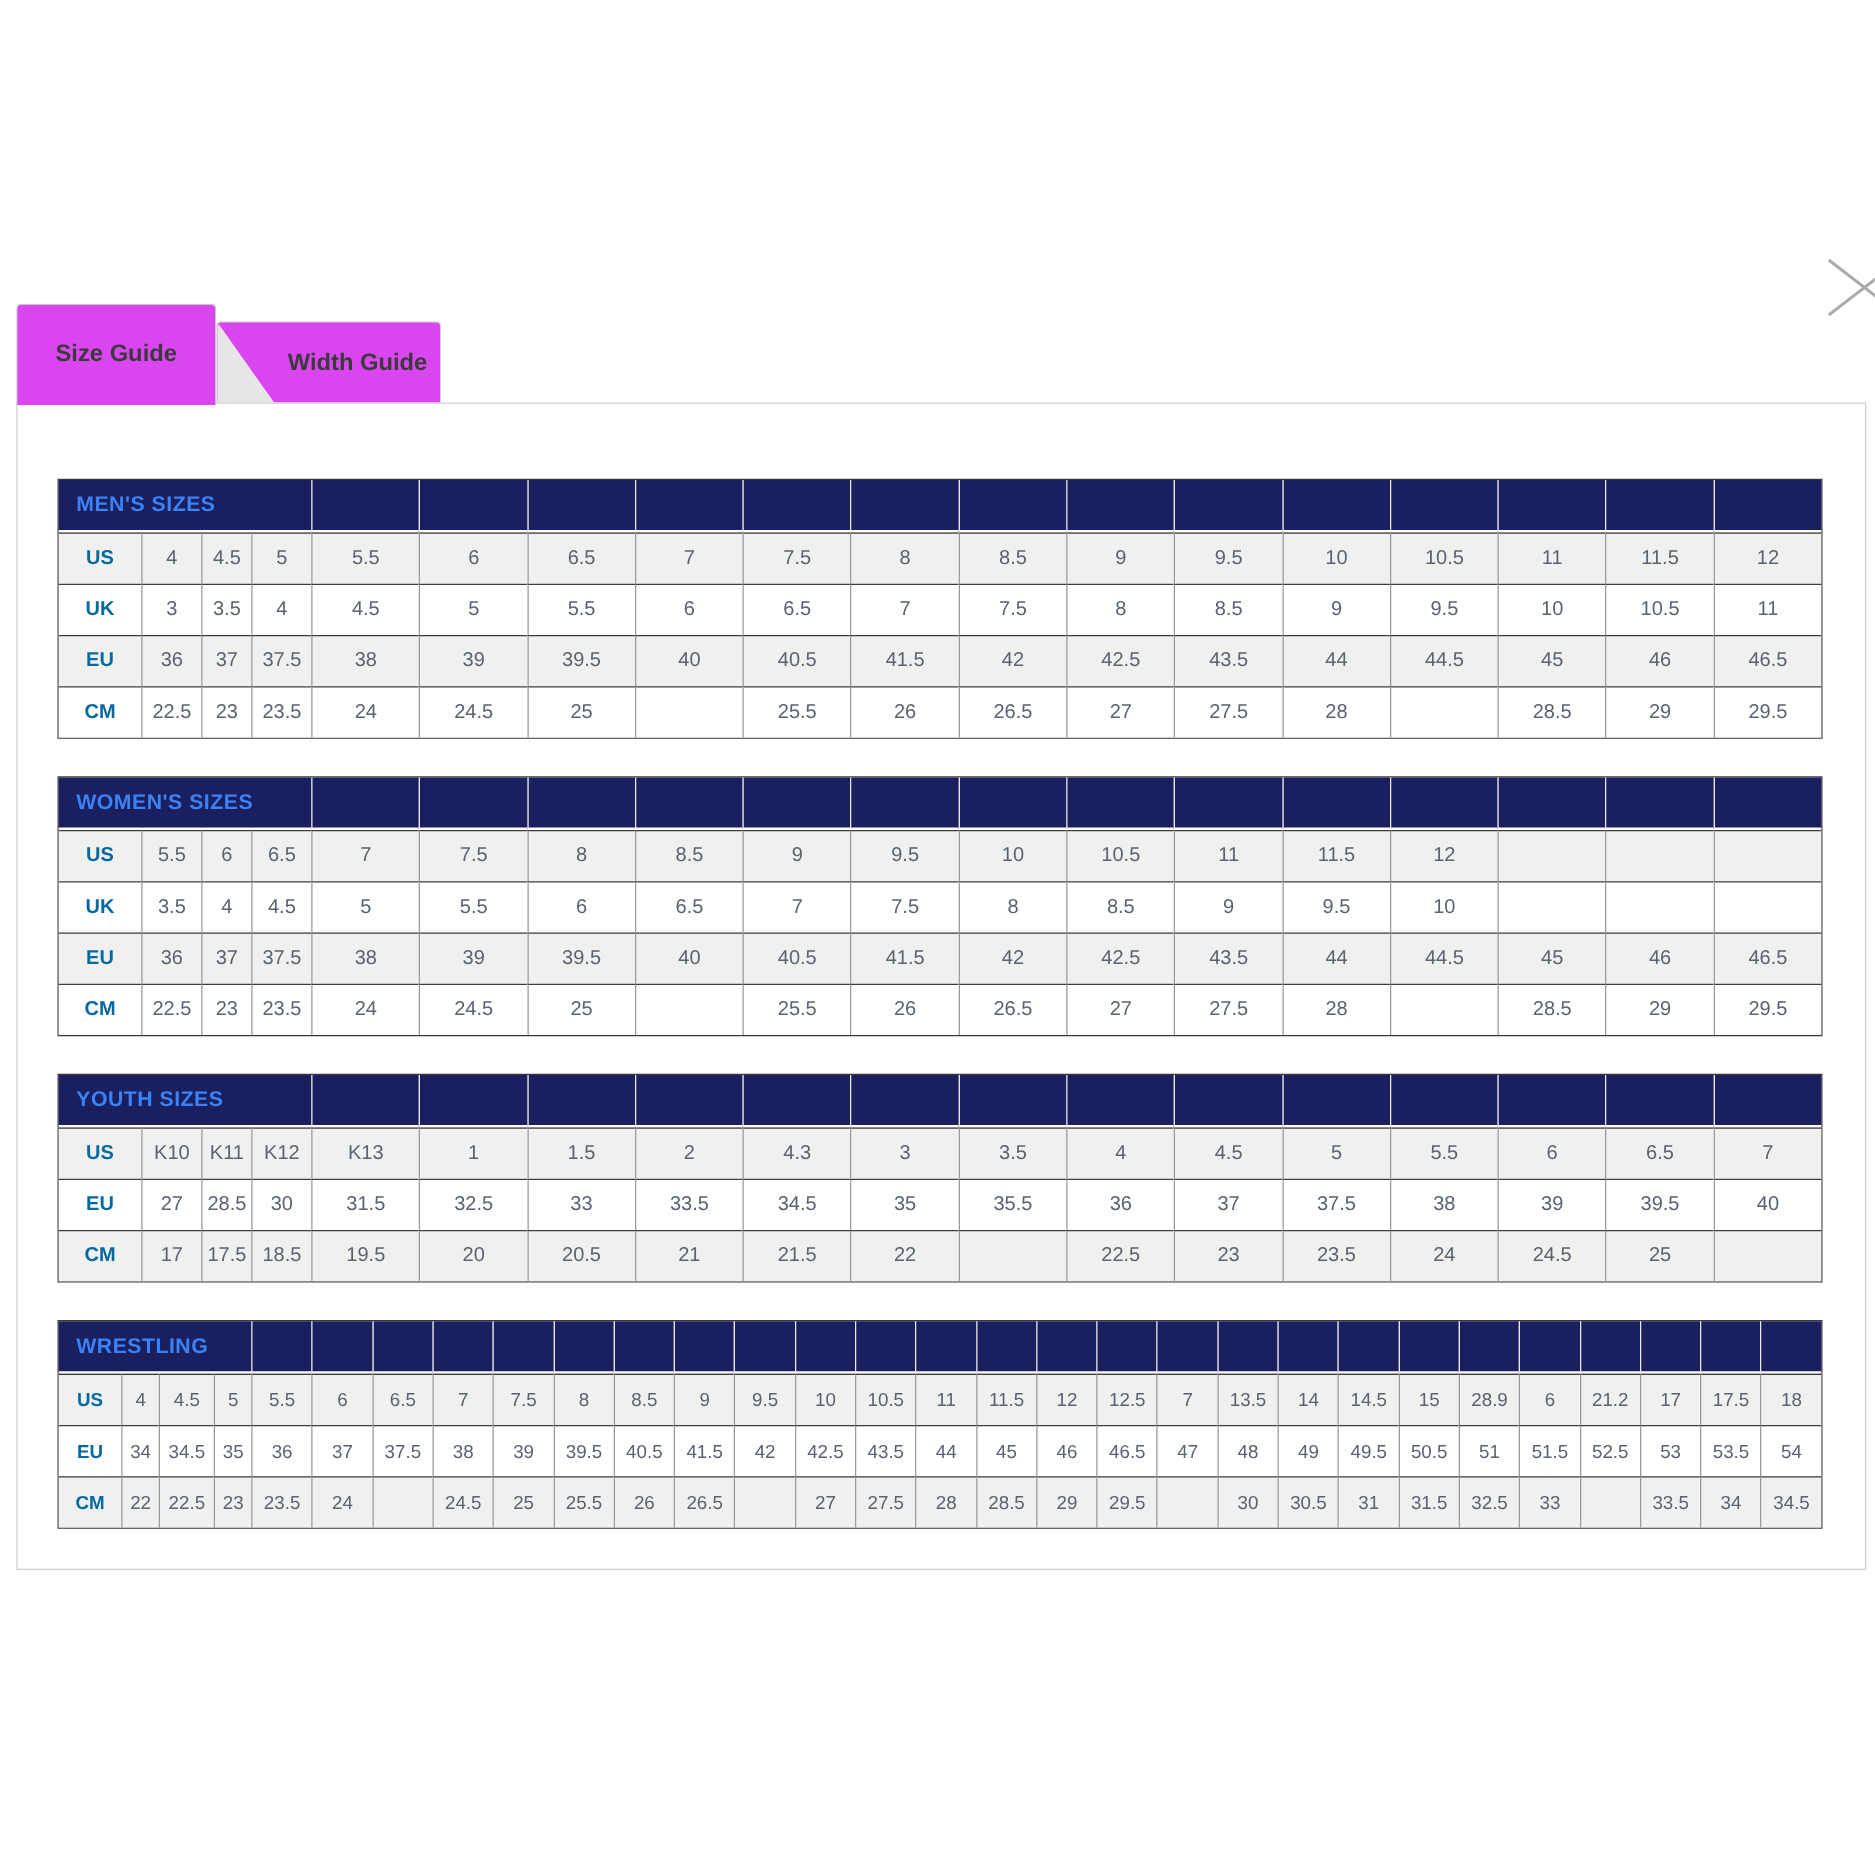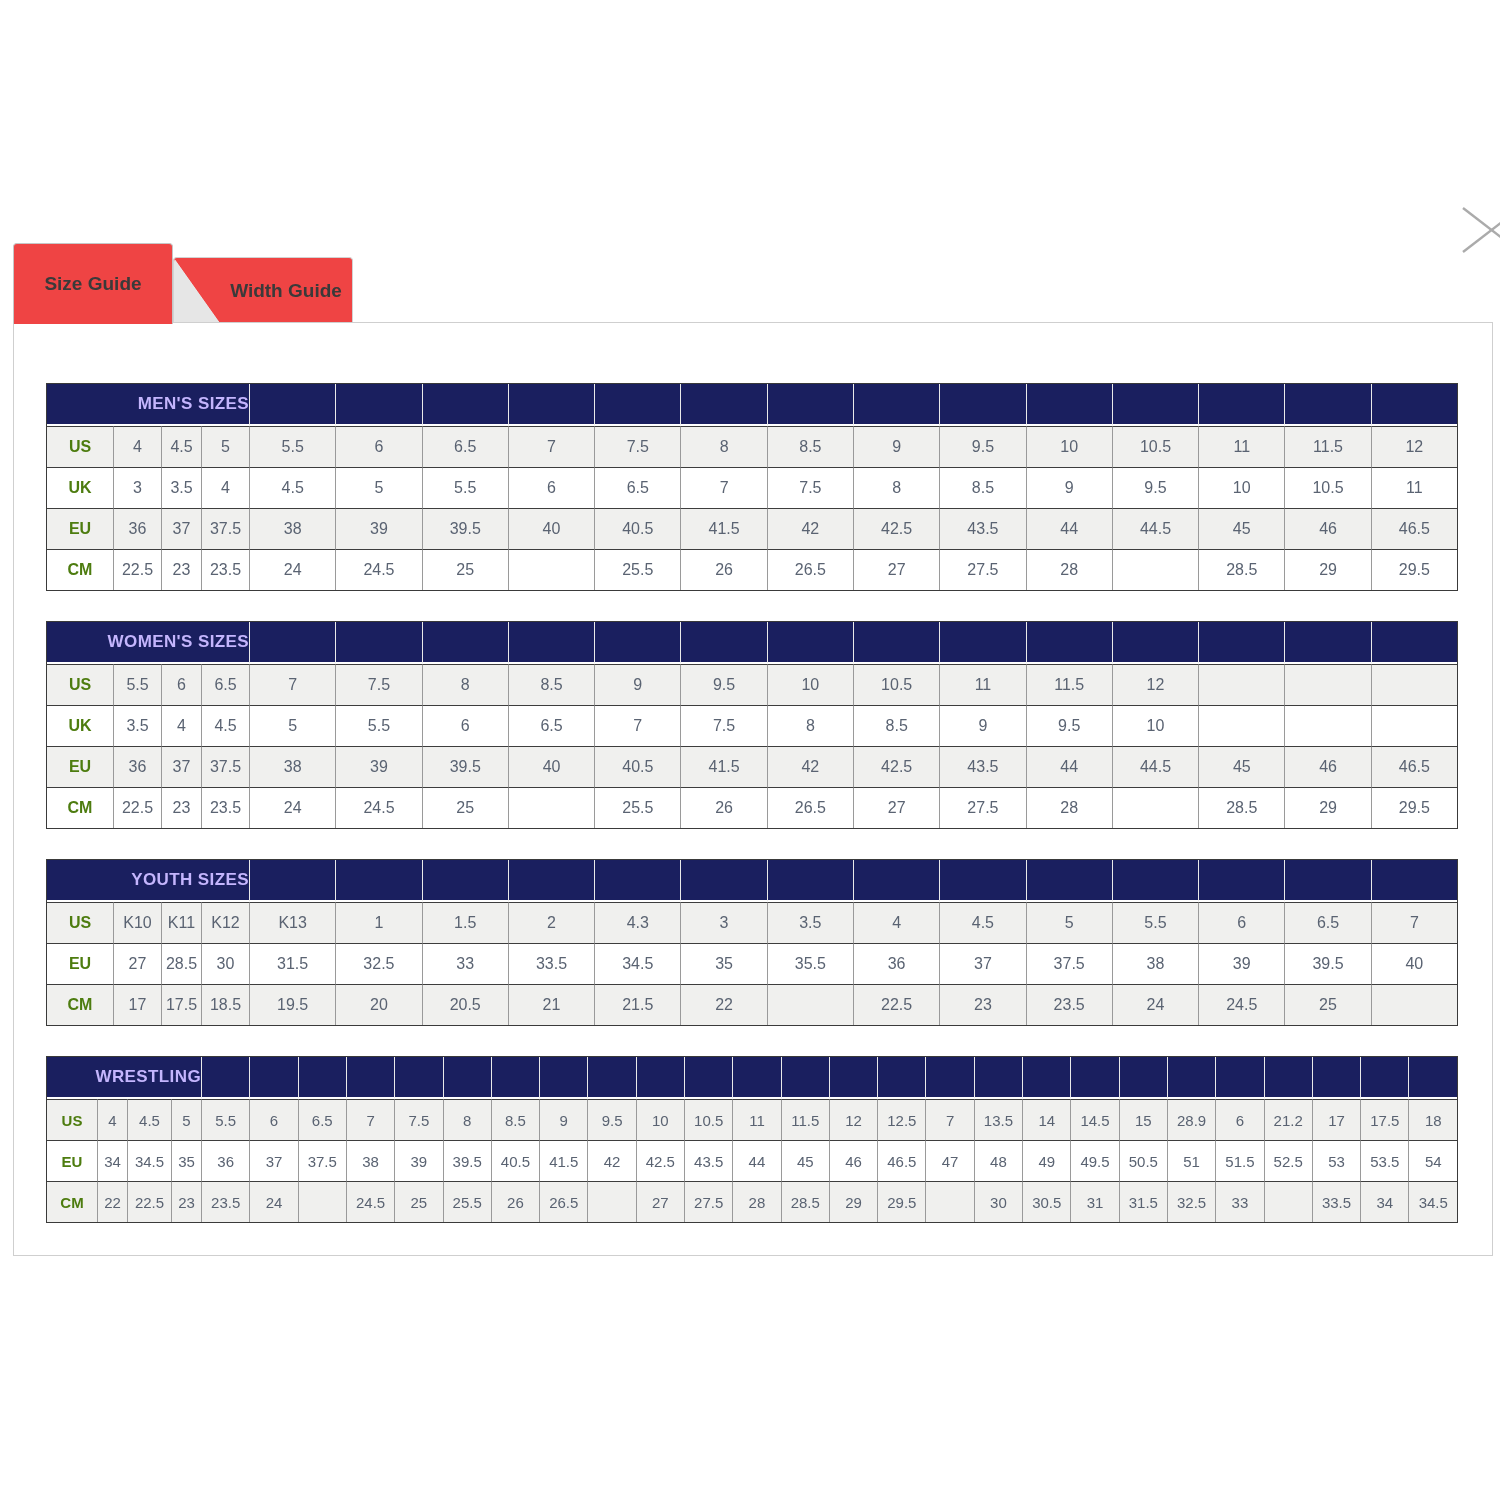--- a/index.html
+++ b/index.html
@@ -13,21 +13,21 @@
   .close-btn {
     position:absolute; left:1460px; top:204px; width:64px; height:52px;
     background:none; border:none; padding:0; cursor:pointer;
   }
 
   
   .tab {
     position:absolute; box-sizing:border-box;
     display:flex; align-items:center; justify-content:center;
     font-weight:700; font-size:19px; color:#3a3a3a;
-    background:#ef4444; border-radius:4px 4px 0 0; white-space:nowrap;
+    background:#d946ef; border-radius:4px 4px 0 0; white-space:nowrap;
     cursor:pointer;
   }
   .tab-active {
     left:13px; top:243px; width:160px; height:81px;
     border:1px solid #c6c6c6; border-bottom:none; z-index:3;
   }
   .tab-inactive {
     left:173px; top:257px; width:180px; height:66px;
     border:1px solid #d2d2d2; border-bottom:none; z-index:1;padding-left:46px;
   }
@@ -58,33 +58,33 @@
   .dense col.label-col { width:50px; }
   .dense col.col-a { width:30px; }
   .dense col.col-b { width:44px; }
   .dense col.col-c { width:30px; }
 
   th {
     background:#1a1f5f; height:40px; border-bottom:2px solid #ffffff;
     padding:0; font-weight:700;
   }
   th.title-cell {
-    color:#c4b5fd; text-align:right; padding-left:14px;
+    color:#3b82f6; text-align:left; padding-left:14px;
     font-size:17px; letter-spacing:.4px; white-space:nowrap;
   }
   th.hcell { border-left:1px solid #e9e9e9; }
 
   td {
     height:40px; text-align:center; font-size:16px; color:#5a6372;
     border-top:1px solid #3d3d3d; padding:0; overflow:hidden; white-space:nowrap;
     background:#ffffff;
   }
   .dense td { font-size:15px; }
   td.val { border-left:1px solid #9a9a9a; }
-  td.row-label { color:#4d7c0f; font-weight:700;margin-top:10px; }
+  td.row-label { color:#0369a1; font-weight:700;margin-top:10px; }
   tr.shade td { background:#f0f0ee; }
 </style>
 </head>
 <body>
 
 <button class="close-btn">
   <svg width="64" height="52" viewBox="0 0 64 52">
     <line x1="3" y1="4" x2="60" y2="48" stroke="#ababab" stroke-width="2.4"></line>
     <line x1="60" y1="4" x2="3" y2="48" stroke="#ababab" stroke-width="2.4"></line>
   </svg>

